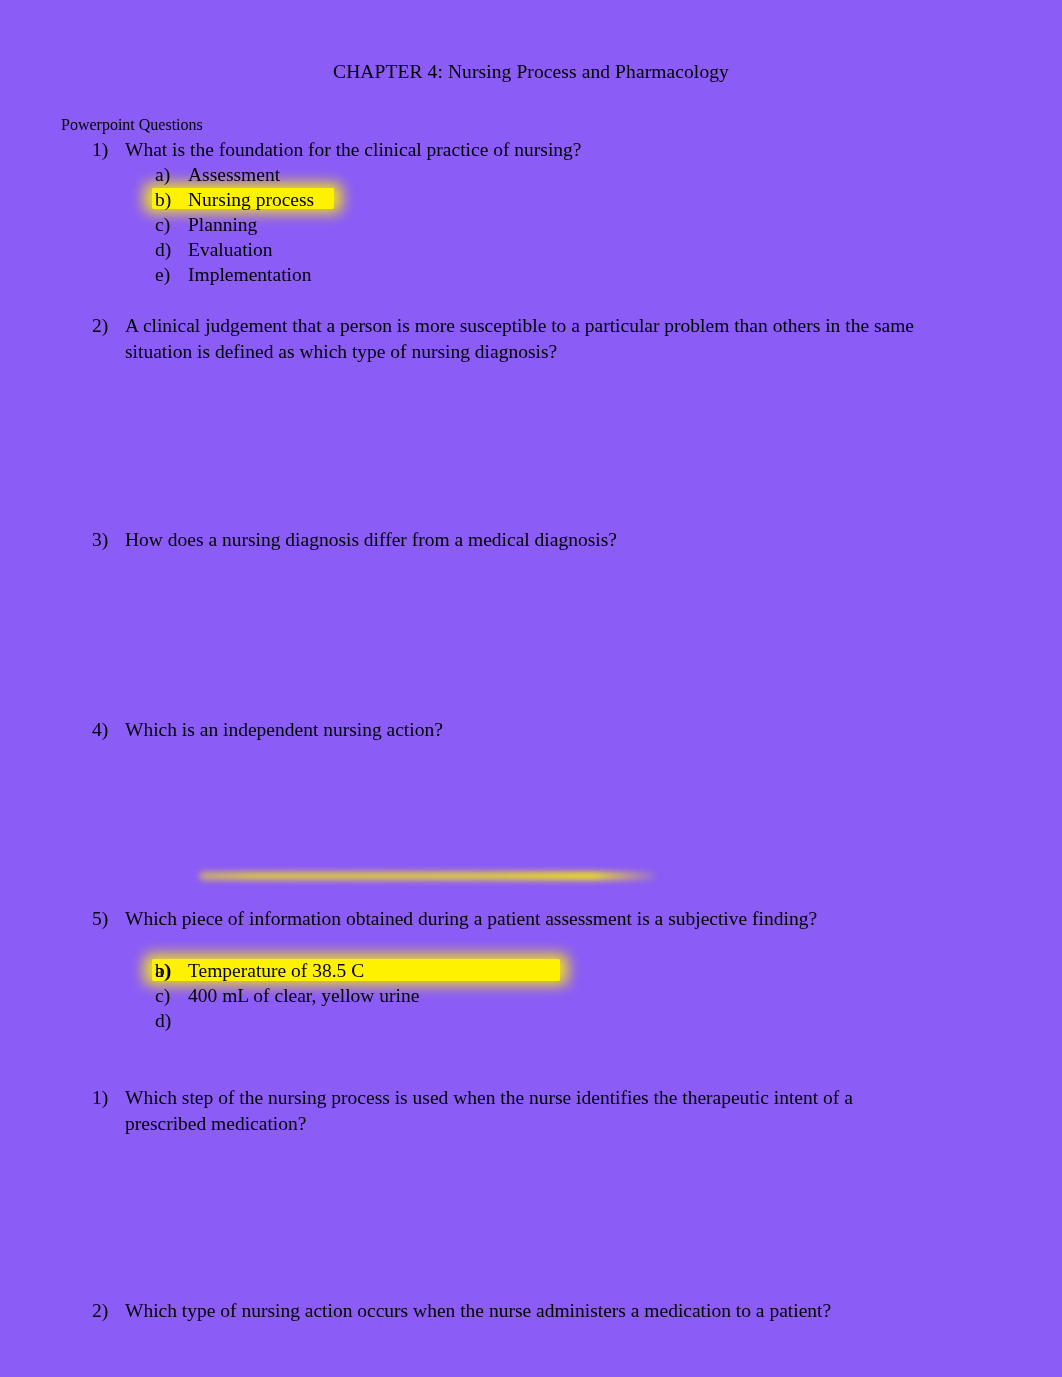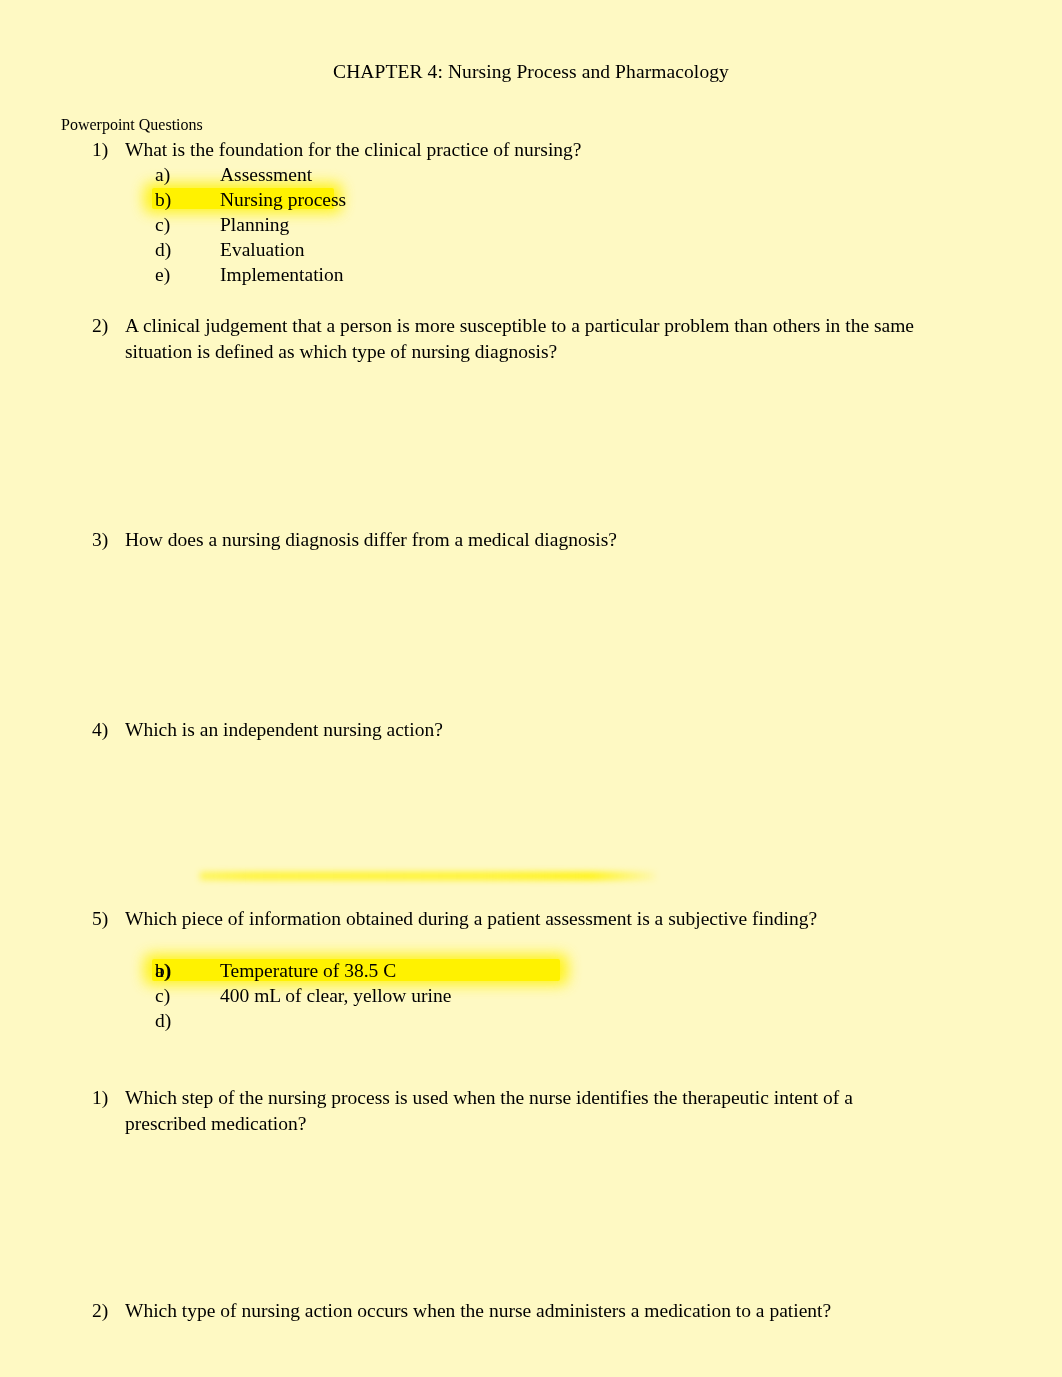--- a/index.html
+++ b/index.html
@@ -4,21 +4,21 @@
 <style>
   html, body {
     margin: 0;
     padding: 0;
     background: #ffffff;
   }
   .page {
     position: relative;
     width: 1062px;
     height: 1377px;
-    background: #fef9c3;
+    background: #8b5cf6;
     font-family: "Liberation Serif", "DejaVu Serif", serif;
     color: #000000;
     overflow: hidden;
   }
 
   
   .doc-title {
     position: absolute;
     top: 60px;
     left: 0;
@@ -71,21 +71,20 @@
     flex: 0 0 33px;
     white-space: nowrap;
     position: relative;
     z-index: 2;
   }
   .opt-text {
     flex: 0 0 auto;
     white-space: nowrap;
     position: relative;
     z-index: 2;
-    margin-left: 32px;
   }
 
   
   .hl-wrap {
     position: relative;
   }
   .hl-band {
     position: absolute;
     z-index: 0;
     pointer-events: none;

